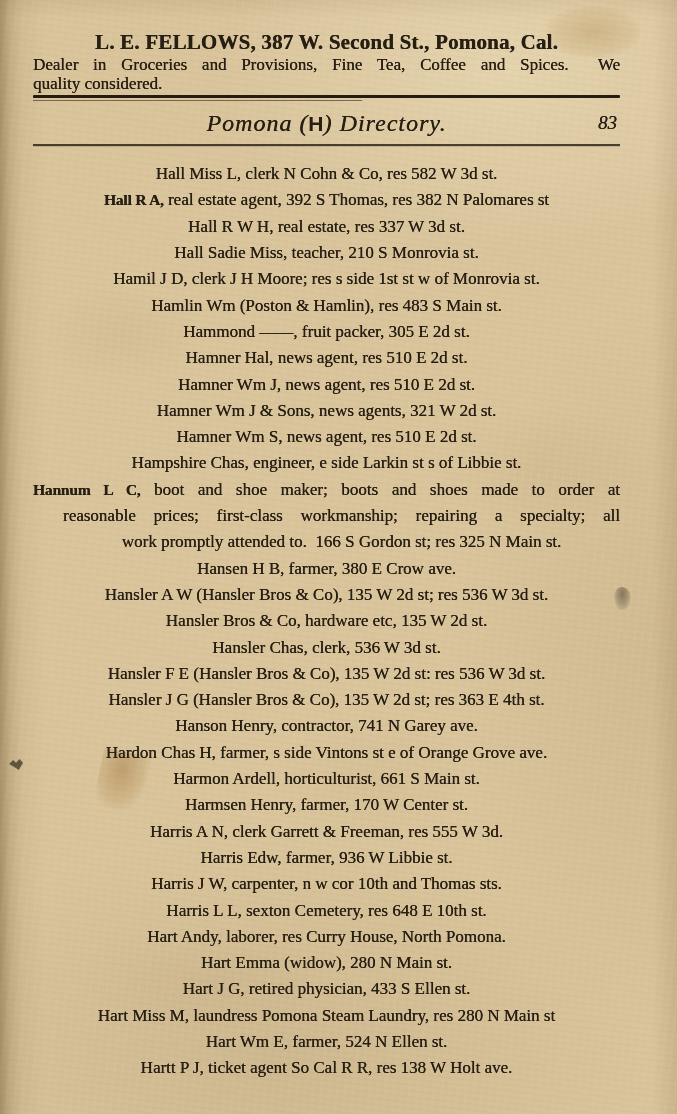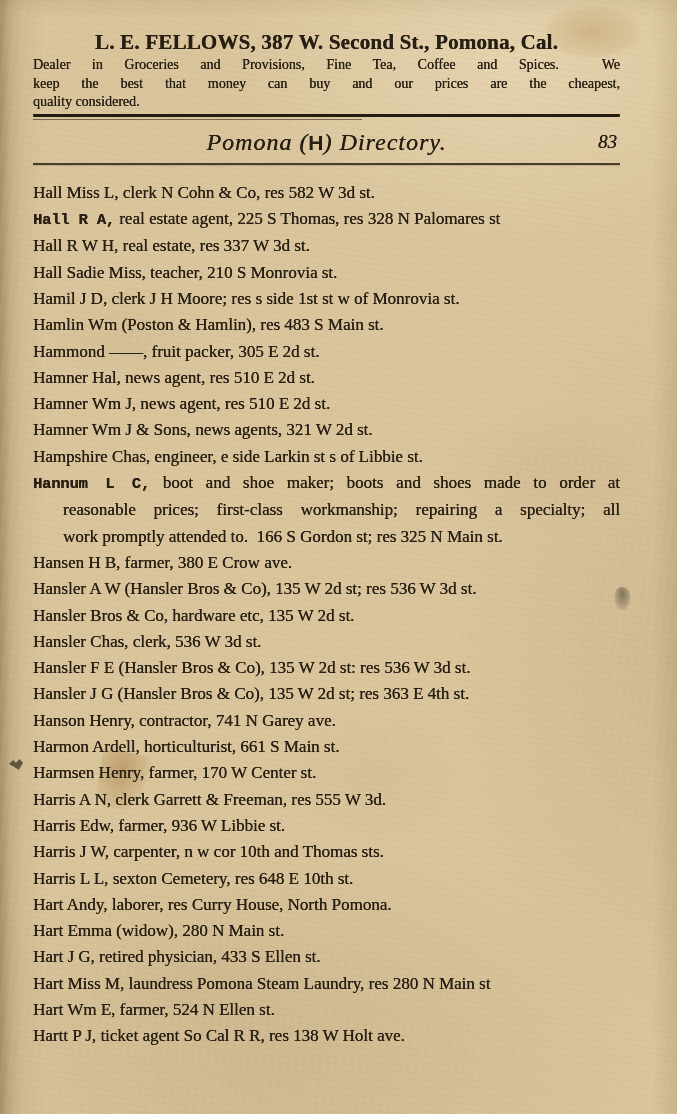--- a/index.html
+++ b/index.html
@@ -40,82 +40,82 @@
     background: rgba(58,48,34,0.72);
     clip-path: polygon(0% 45%, 30% 10%, 50% 35%, 75% 0%, 100% 35%, 70% 100%, 35% 70%); }
 
   .content { position: relative; padding: 30px 57px 0 33px; }
 
   .ad-title {
     font-size: 21px; line-height: 24px; font-weight: bold; text-align: center;
     letter-spacing: 0.2px; text-shadow: 0.3px 0 0 currentColor;
   }
   .ad-body { margin-top: 2px; }
-  .ad-line { font-size: 14px; line-height: 18.6px; text-shadow: 0.25px 0 0 currentColor; }
+  .ad-line { font-size: 17px; line-height: 18.6px; text-shadow: 0.25px 0 0 currentColor; }
   .just { text-align: justify; text-align-last: justify; }
 
   .rule-thick { margin-top: 2px; height: 3px; background: #241c11; border-radius: 1px; }
   .rule-thin-partial { margin-top: 2px; height: 1px; width: 56%; background: rgba(36,28,17,0.55); }
 
   .page-header { position: relative; margin-top: 5px; height: 35px; }
   .page-title { position: absolute; left: 0; right: 0; text-align: center; top: 0; white-space: nowrap; }
   .t-ital { font-style: italic; font-size: 24px; line-height: 34px; text-shadow: 0.3px 0 0 currentColor; letter-spacing: 1px; }
   .t-h { font-style: normal; font-family: "Liberation Sans", sans-serif; font-weight: 700; font-size: 21px; }
   .page-number { position: absolute; right: 3px; top: 0; font-style: italic; font-size: 19px; line-height: 34px; text-shadow: 0.3px 0 0 currentColor; }
   .rule-mid { margin-top: 3px; height: 2px; background: rgba(36,28,17,0.8); box-shadow: 0 1px 0 rgba(36,28,17,0.15); }
 
   .entries { margin-top: 15px; }
   .entry-line {
     font-size: 17px; line-height: 26.3px;
     text-shadow: 0.25px 0 0 currentColor;
     white-space: nowrap;
+    text-align: center;
   }
   .entry-line.just { white-space: normal; }
   .entry-line.cont { padding-left: 30px; }
   .entry-name.bold {
-    font-family: Liberation Mono, monospace;
+    font-family: Liberation Serif, serif;
     font-weight: 700; font-size: 15.5px; letter-spacing: -0.2px;
   }
 </style>
 </head>
 <body>
 
 <div class="page">
   <div class="texture"></div>
   <div class="stain stain-top"></div>
   <div class="stain stain-harmsen"></div>
   <div class="ink-smudge"></div>
   <div class="margin-mark"></div>
 
   <div class="content">
     <div class="ad">
       <div class="ad-title">L. E. FELLOWS, 387 W. Second St., Pomona, Cal.</div>
       <div class="ad-body">
           <div class="ad-line just">Dealer in Groceries and Provisions, Fine Tea, Coffee and Spices.&nbsp; We</div>
-          <div class="ad-line just">keep the best that money can buy and our prices are the cheapest,</div>
           <div class="ad-line">quality considered.</div>
         </div>
     </div>
 
     <div class="rule-thick"></div>
     <div class="rule-thin-partial"></div>
 
     <div class="page-header">
       <div class="page-title"><span class="t-ital">Pomona&nbsp;(</span><span class="t-h">H</span><span class="t-ital">)&nbsp;Directory.</span></div>
       <div class="page-number">83</div>
     </div>
 
     <div class="rule-mid"></div>
 
     <div class="entries">
         <div class="entry">
           <div class="entry-line first"><span class="entry-name">Hall Miss L,</span> <span>clerk N Cohn &amp; Co, res 582 W 3d st.</span></div>
         </div>
         <div class="entry">
-          <div class="entry-line first"><span class="entry-name bold">Hall R A,</span> <span>real estate agent, 225 S Thomas, res 328 N Palomares st</span></div>
+          <div class="entry-line first"><span class="entry-name bold">Hall R A,</span> <span>real estate agent, 392 S Thomas, res 382 N Palomares st</span></div>
         </div>
         <div class="entry">
           <div class="entry-line first"><span class="entry-name">Hall R W H,</span> <span>real estate, res 337 W 3d st.</span></div>
         </div>
         <div class="entry">
           <div class="entry-line first"><span class="entry-name">Hall Sadie Miss,</span> <span>teacher, 210 S Monrovia st.</span></div>
         </div>
         <div class="entry">
           <div class="entry-line first"><span class="entry-name">Hamil J D,</span> <span>clerk J H Moore; res s side 1st st w of Monrovia st.</span></div>
         </div>
@@ -126,20 +126,23 @@
           <div class="entry-line first"><span class="entry-name">Hammond ——,</span> <span>fruit packer, 305 E 2d st.</span></div>
         </div>
         <div class="entry">
           <div class="entry-line first"><span class="entry-name">Hamner Hal,</span> <span>news agent, res 510 E 2d st.</span></div>
         </div>
         <div class="entry">
           <div class="entry-line first"><span class="entry-name">Hamner Wm J,</span> <span>news agent, res 510 E 2d st.</span></div>
         </div>
         <div class="entry">
           <div class="entry-line first"><span class="entry-name">Hamner Wm J &amp; Sons,</span> <span>news agents, 321 W 2d st.</span></div>
+        </div>
+        <div class="entry">
+          <div class="entry-line first"><span class="entry-name">Hamner Wm S,</span> <span>news agent, res 510 E 2d st.</span></div>
         </div>
         <div class="entry">
           <div class="entry-line first"><span class="entry-name">Hampshire Chas,</span> <span>engineer, e side Larkin st s of Libbie st.</span></div>
         </div>
         <div class="entry">
           <div class="entry-line first just"><span class="entry-name bold">Hannum L C,</span> <span>boot and shoe maker; boots and shoes made to order at</span></div>
           <div class="entry-line cont just">reasonable prices; first-class workmanship; repairing a specialty; all</div>
           <div class="entry-line cont">work promptly attended to.&nbsp; 166 S Gordon st; res 325 N Main st.</div>
         </div>
         <div class="entry">
@@ -157,20 +160,23 @@
         <div class="entry">
           <div class="entry-line first"><span class="entry-name">Hansler F E</span> <span>(Hansler Bros &amp; Co), 135 W 2d st: res 536 W 3d st.</span></div>
         </div>
         <div class="entry">
           <div class="entry-line first"><span class="entry-name">Hansler J G</span> <span>(Hansler Bros &amp; Co), 135 W 2d st; res 363 E 4th st.</span></div>
         </div>
         <div class="entry">
           <div class="entry-line first"><span class="entry-name">Hanson Henry,</span> <span>contractor, 741 N Garey ave.</span></div>
         </div>
         <div class="entry">
+          <div class="entry-line first"><span class="entry-name">Hardon Chas H,</span> <span>farmer, s side Vintons st e of Orange Grove ave.</span></div>
+        </div>
+        <div class="entry">
           <div class="entry-line first"><span class="entry-name">Harmon Ardell,</span> <span>horticulturist, 661 S Main st.</span></div>
         </div>
         <div class="entry">
           <div class="entry-line first"><span class="entry-name">Harmsen Henry,</span> <span>farmer, 170 W Center st.</span></div>
         </div>
         <div class="entry">
           <div class="entry-line first"><span class="entry-name">Harris A N,</span> <span>clerk Garrett &amp; Freeman, res 555 W 3d.</span></div>
         </div>
         <div class="entry">
           <div class="entry-line first"><span class="entry-name">Harris Edw,</span> <span>farmer, 936 W Libbie st.</span></div>

